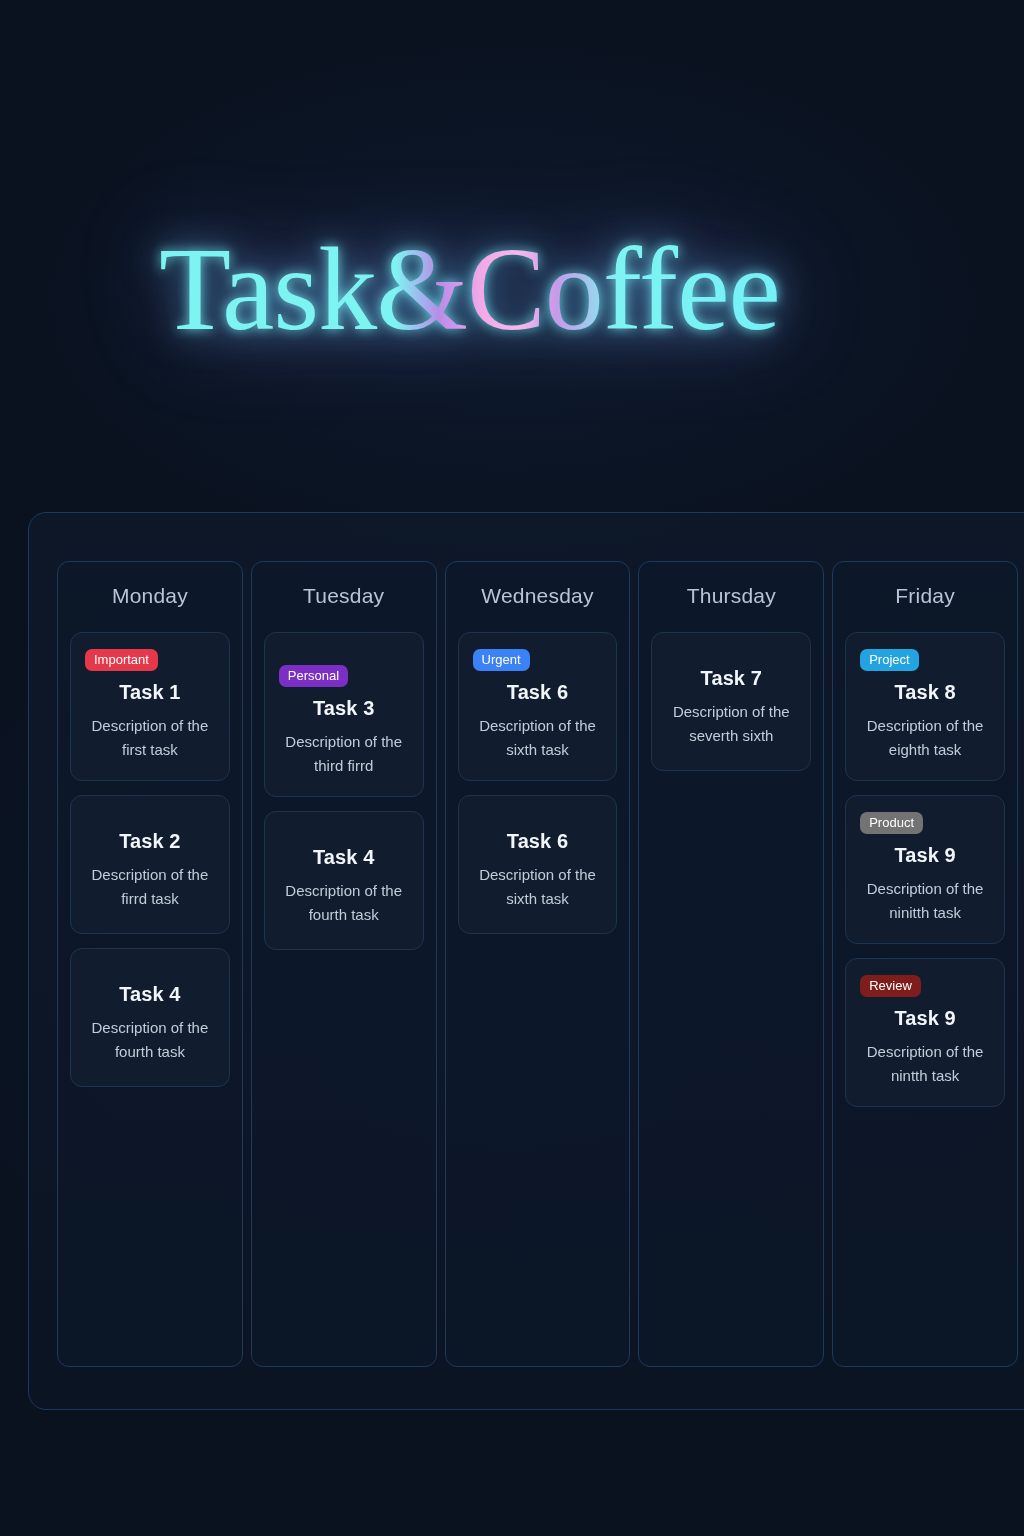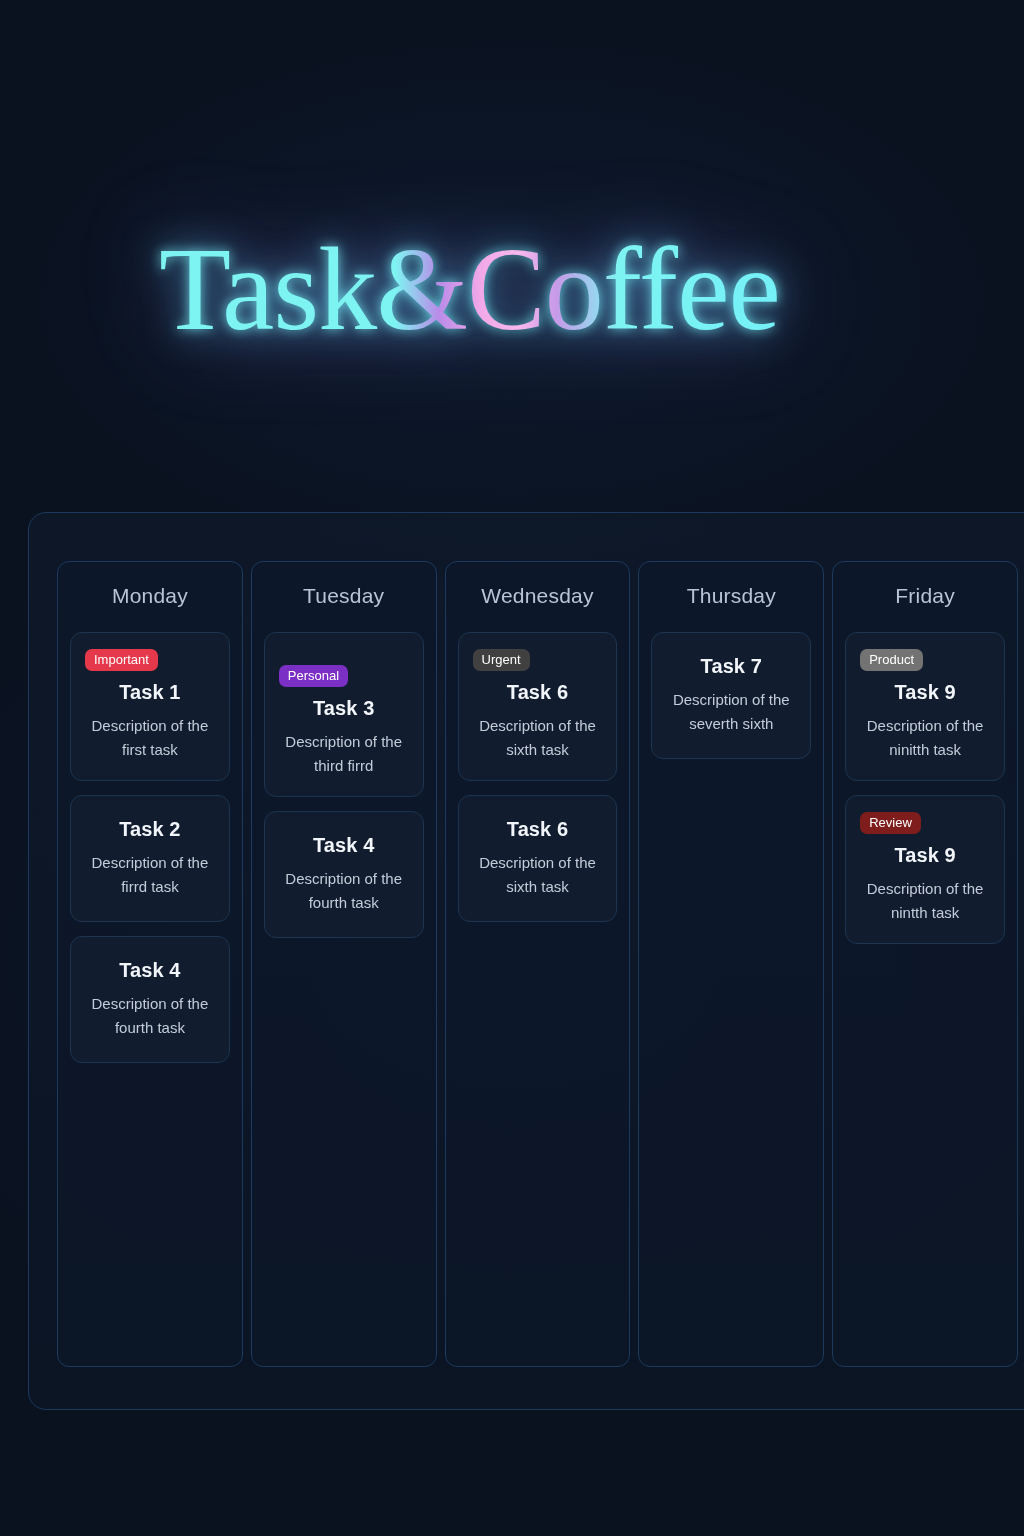--- a/index.html
+++ b/index.html
@@ -102,21 +102,21 @@
     border: 1px solid #1d3450;
     border-radius: 12px;
     padding: 16px 14px 18px 14px;
     display: flex;
     flex-direction: column;
     gap: 10px;
     text-align: center;
   }
 
   .task-card.no-badge {
-    padding-top: 22px;
+    padding-top: 34px;
     padding-bottom: 22px;
   }
 
   .badge {
     align-self: flex-start;
     font-size: 13px;
     font-weight: 400;
     color: #ffffff;
     padding: 4px 9px 5px 9px;
     border-radius: 7px;
@@ -172,38 +172,43 @@
         <div class="task-desc">Description of the third firrd</div>
       </div>
       <div class="task-card no-badge">
         <div class="task-title">Task 4</div>
         <div class="task-desc">Description of the fourth task</div>
       </div>
     </div>
     <div class="day-column">
       <div class="day-header">Wednesday</div>
       <div class="task-card">
-        <span class="badge" style="background: #404040;">Urgent</span>
+        <span class="badge" style="background: #3b82f6;">Urgent</span>
         <div class="task-title">Task 6</div>
         <div class="task-desc">Description of the sixth task</div>
       </div>
       <div class="task-card no-badge">
         <div class="task-title">Task 6</div>
         <div class="task-desc">Description of the sixth task</div>
       </div>
     </div>
     <div class="day-column">
       <div class="day-header">Thursday</div>
       <div class="task-card no-badge">
         <div class="task-title">Task 7</div>
         <div class="task-desc">Description of the severth sixth</div>
       </div>
     </div>
     <div class="day-column">
       <div class="day-header">Friday</div>
+      <div class="task-card">
+        <span class="badge" style="background: rgb(35, 163, 223);">Project</span>
+        <div class="task-title">Task 8</div>
+        <div class="task-desc">Description of the eighth task</div>
+      </div>
       <div class="task-card">
         <span class="badge" style="background: #737373;">Product</span>
         <div class="task-title">Task 9</div>
         <div class="task-desc">Description of the ninitth task</div>
       </div>
       <div class="task-card">
         <span class="badge" style="background: #7f1d1d;">Review</span>
         <div class="task-title">Task 9</div>
         <div class="task-desc">Description of the nintth task</div>
       </div>

